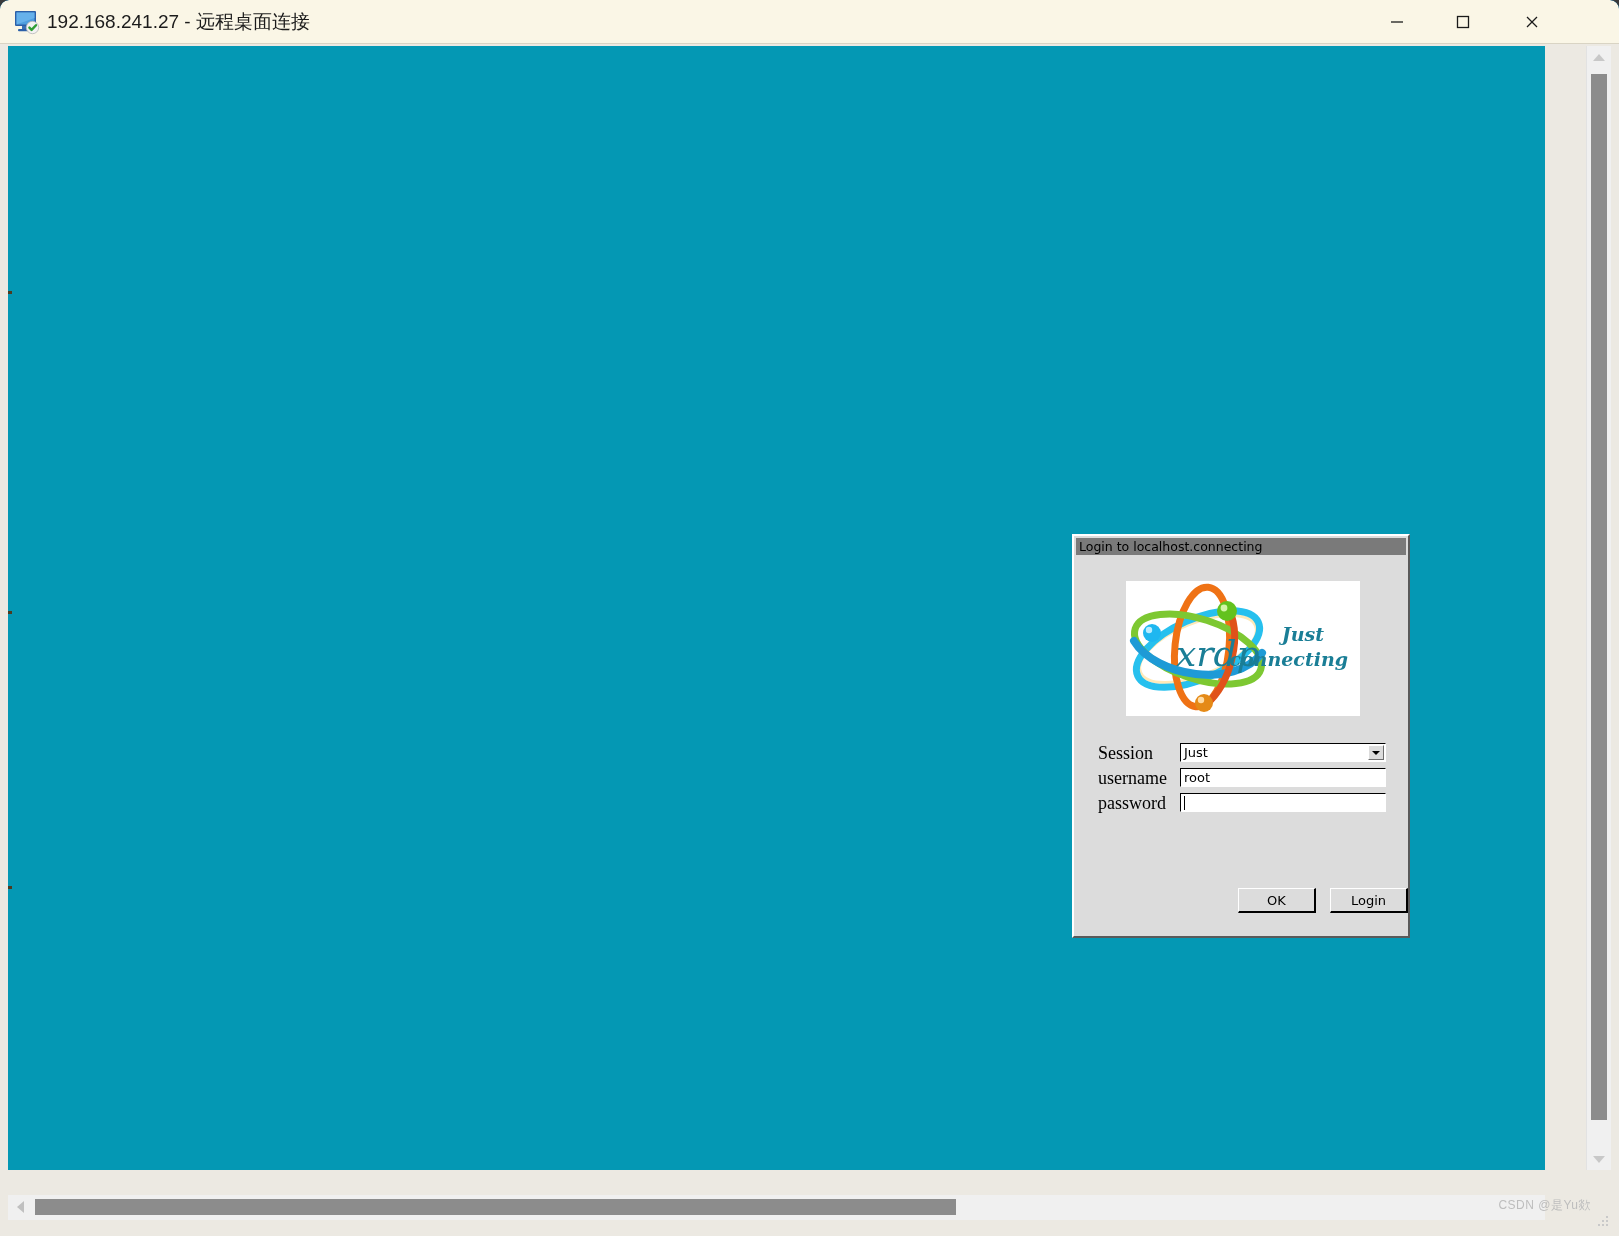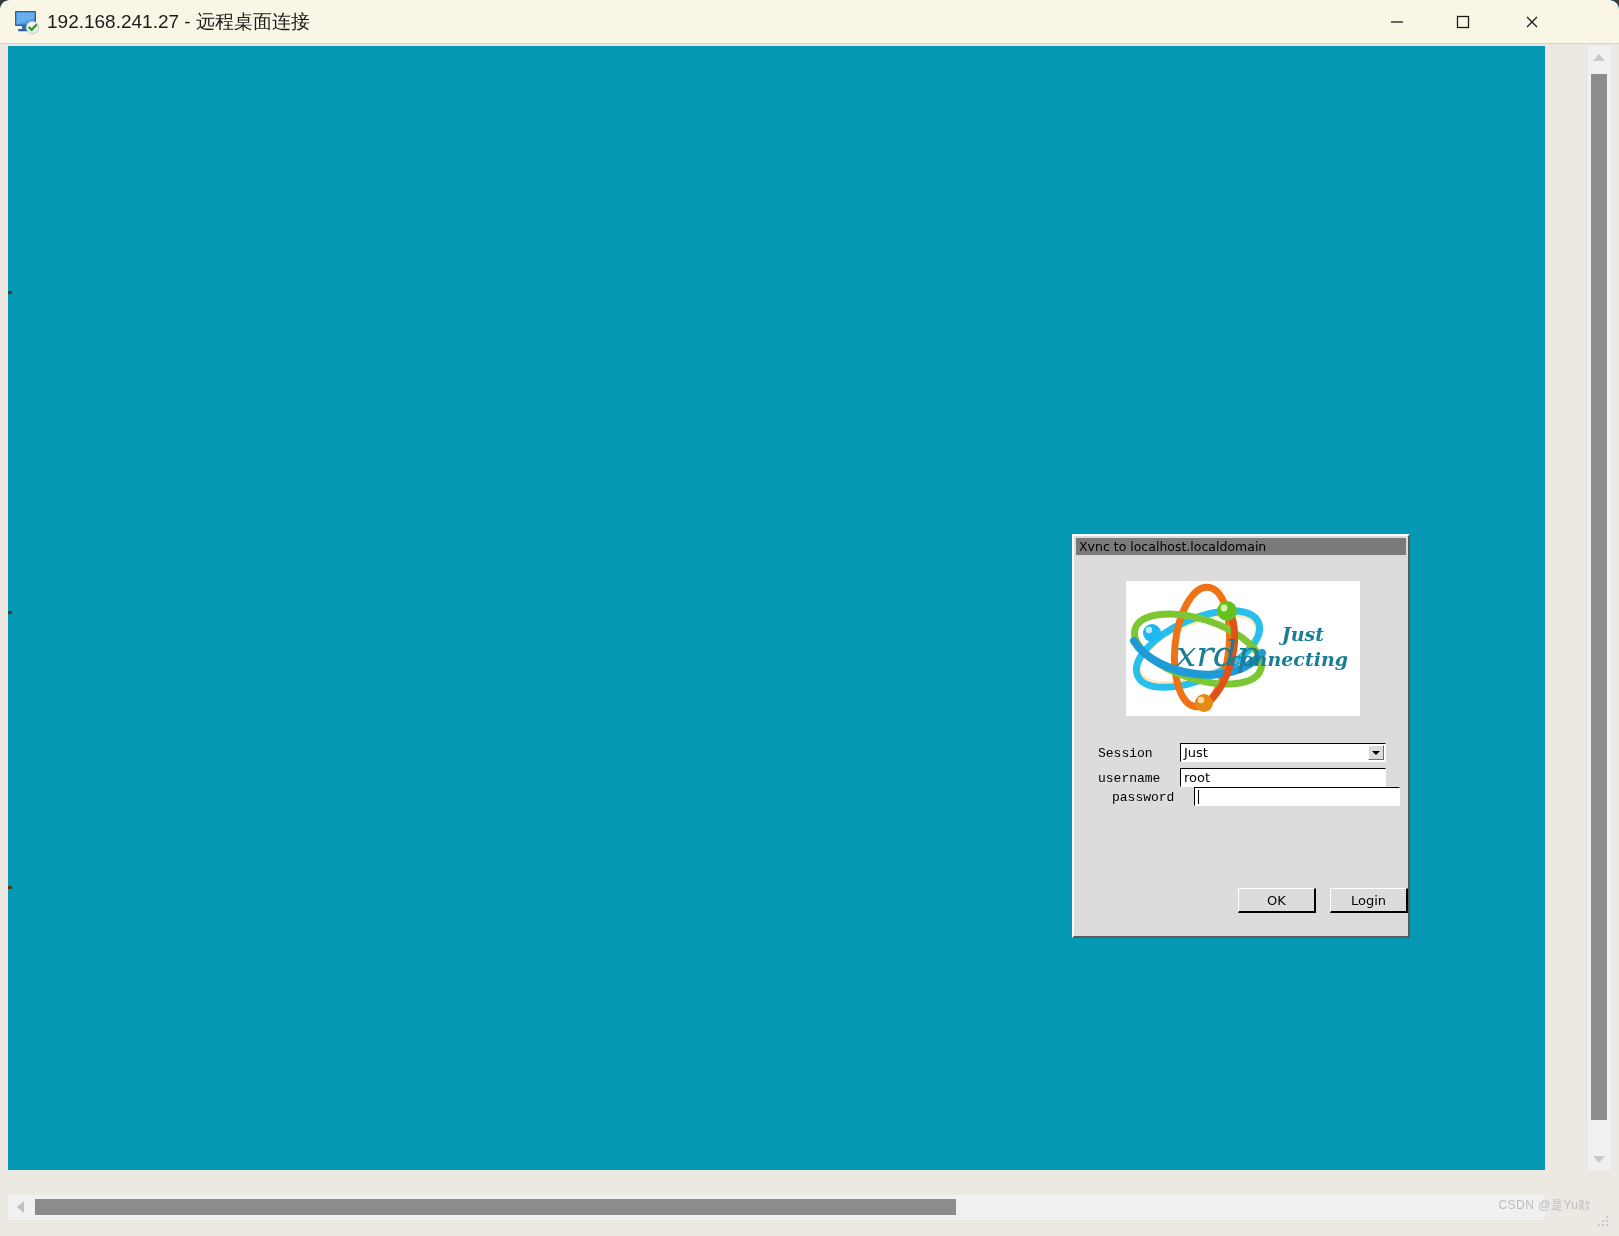--- a/index.html
+++ b/index.html
@@ -199,30 +199,30 @@
   #logo-svg { display: block; }
 
   .form-row {
     position: absolute;
     left: 0;
     width: 338px;
     height: 22px;
   }
   #row-session  { top: 207px; }
   #row-username { top: 232px; }
-  #row-password { top: 251px; margin-left: 14px; }
+  #row-password { top: 257px; }
 
   .form-label {
     position: absolute;
     left: 24px;
     top: 2px;
     width: 86px;
-    font-size: 13px;
+    font-size: 18px;
     color: #000000;
-    font-family: Liberation Mono, monospace;
+    font-family: Liberation Serif, serif;
     line-height: 17px;
   }
   .form-field {
     position: absolute;
     left: 106px;
     top: 0;
     width: 206px;
     height: 19px;
     background: #ffffff;
     border-top: 1px solid #000000;
@@ -359,21 +359,21 @@
   <div id="remote-area">
 
     <div id="remote-canvas">
       <div class="edge-artifact" style="top:245px;"></div>
       <div class="edge-artifact" style="top:565px;"></div>
       <div class="edge-artifact" style="top:840px;"></div>
 
       <div id="login-dialog">
 
         <div id="dialog-titlebar">
-          <div id="dialog-title-text">Xvnc to localhost.localdomain</div>
+          <div id="dialog-title-text">Login to localhost.connecting</div>
         </div>
 
         <div id="logo-box">
           <svg id="logo-svg" width="234" height="135" viewBox="0 0 234 135">
             <rect width="234" height="135" fill="#ffffff"></rect>
             <g fill="none" stroke-linecap="round">
 
               <ellipse cx="72" cy="68" rx="62" ry="26" transform="rotate(-22 72 68)" stroke="#ffe9b8" stroke-width="3"></ellipse>
 
               <ellipse cx="72" cy="68" rx="66" ry="30" transform="rotate(-24 72 68)" stroke="#27c0ee" stroke-width="7"></ellipse>

